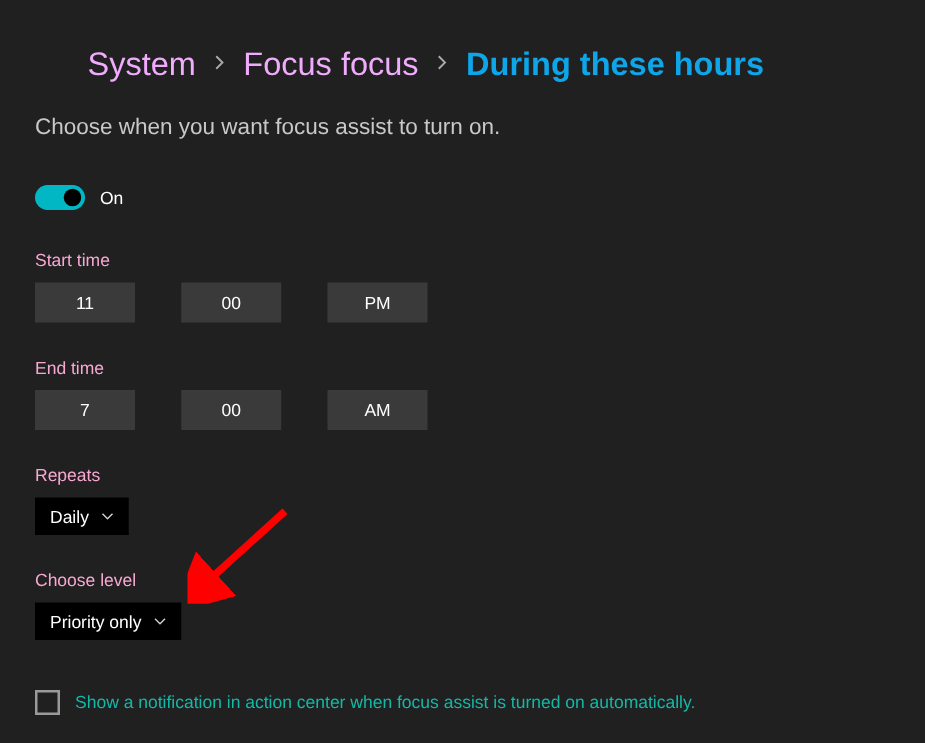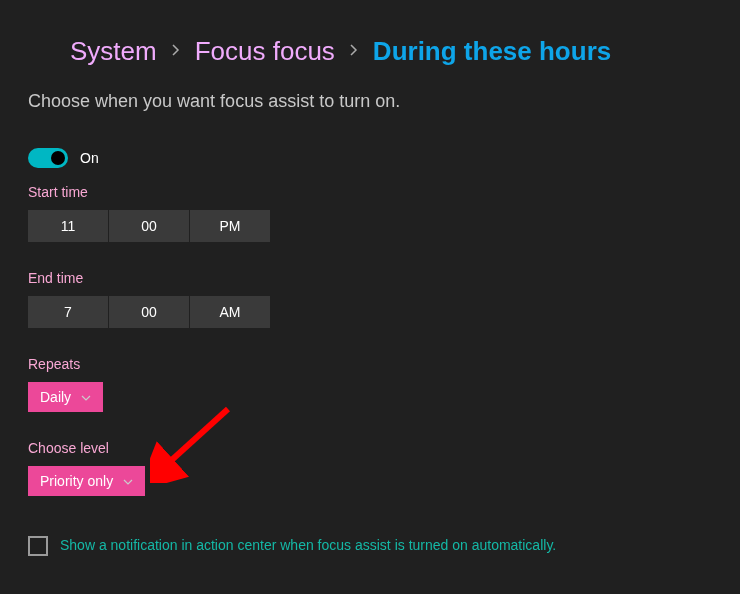--- a/index.html
+++ b/index.html
@@ -43,21 +43,21 @@
     }
     .description {
       color: #c8c8c8;
       font-size: 18px;
       margin-bottom: 36px;
     }
     .toggle-row {
       display: flex;
       align-items: center;
       gap: 12px;
-      margin-bottom: 16px;
+      margin-bottom: 32px;
     }
     .toggle {
       width: 40px;
       height: 20px;
       background: #00b7c3;
       border-radius: 10px;
       position: relative;
       cursor: pointer;
     }
     .toggle-knob {
@@ -75,37 +75,38 @@
     .field-group {
       margin-bottom: 28px;
     }
     .field-label {
       color: #f9a8d4;
       font-size: 14px;
       margin-bottom: 10px;
     }
     .time-row {
       display: flex;
+      gap: 36px;
     }
     .time-box {
       width: 80px;
       height: 32px;
       background: #3a3a3a;
       display: flex;
       align-items: center;
       justify-content: center;
       color: #ffffff;
       cursor: pointer;
       margin-right: 1px;
     }
     .dropdown {
       display: inline-flex;
       align-items: center;
       gap: 10px;
-      background: #ec4899;
+      background: #000000;
       padding: 7px 12px;
       cursor: pointer;
       color: #ffffff;
     }
     .chev-down {
       font-size: 10px;
       color: #ccc;
     }
     .checkbox-row {
       display: flex;

